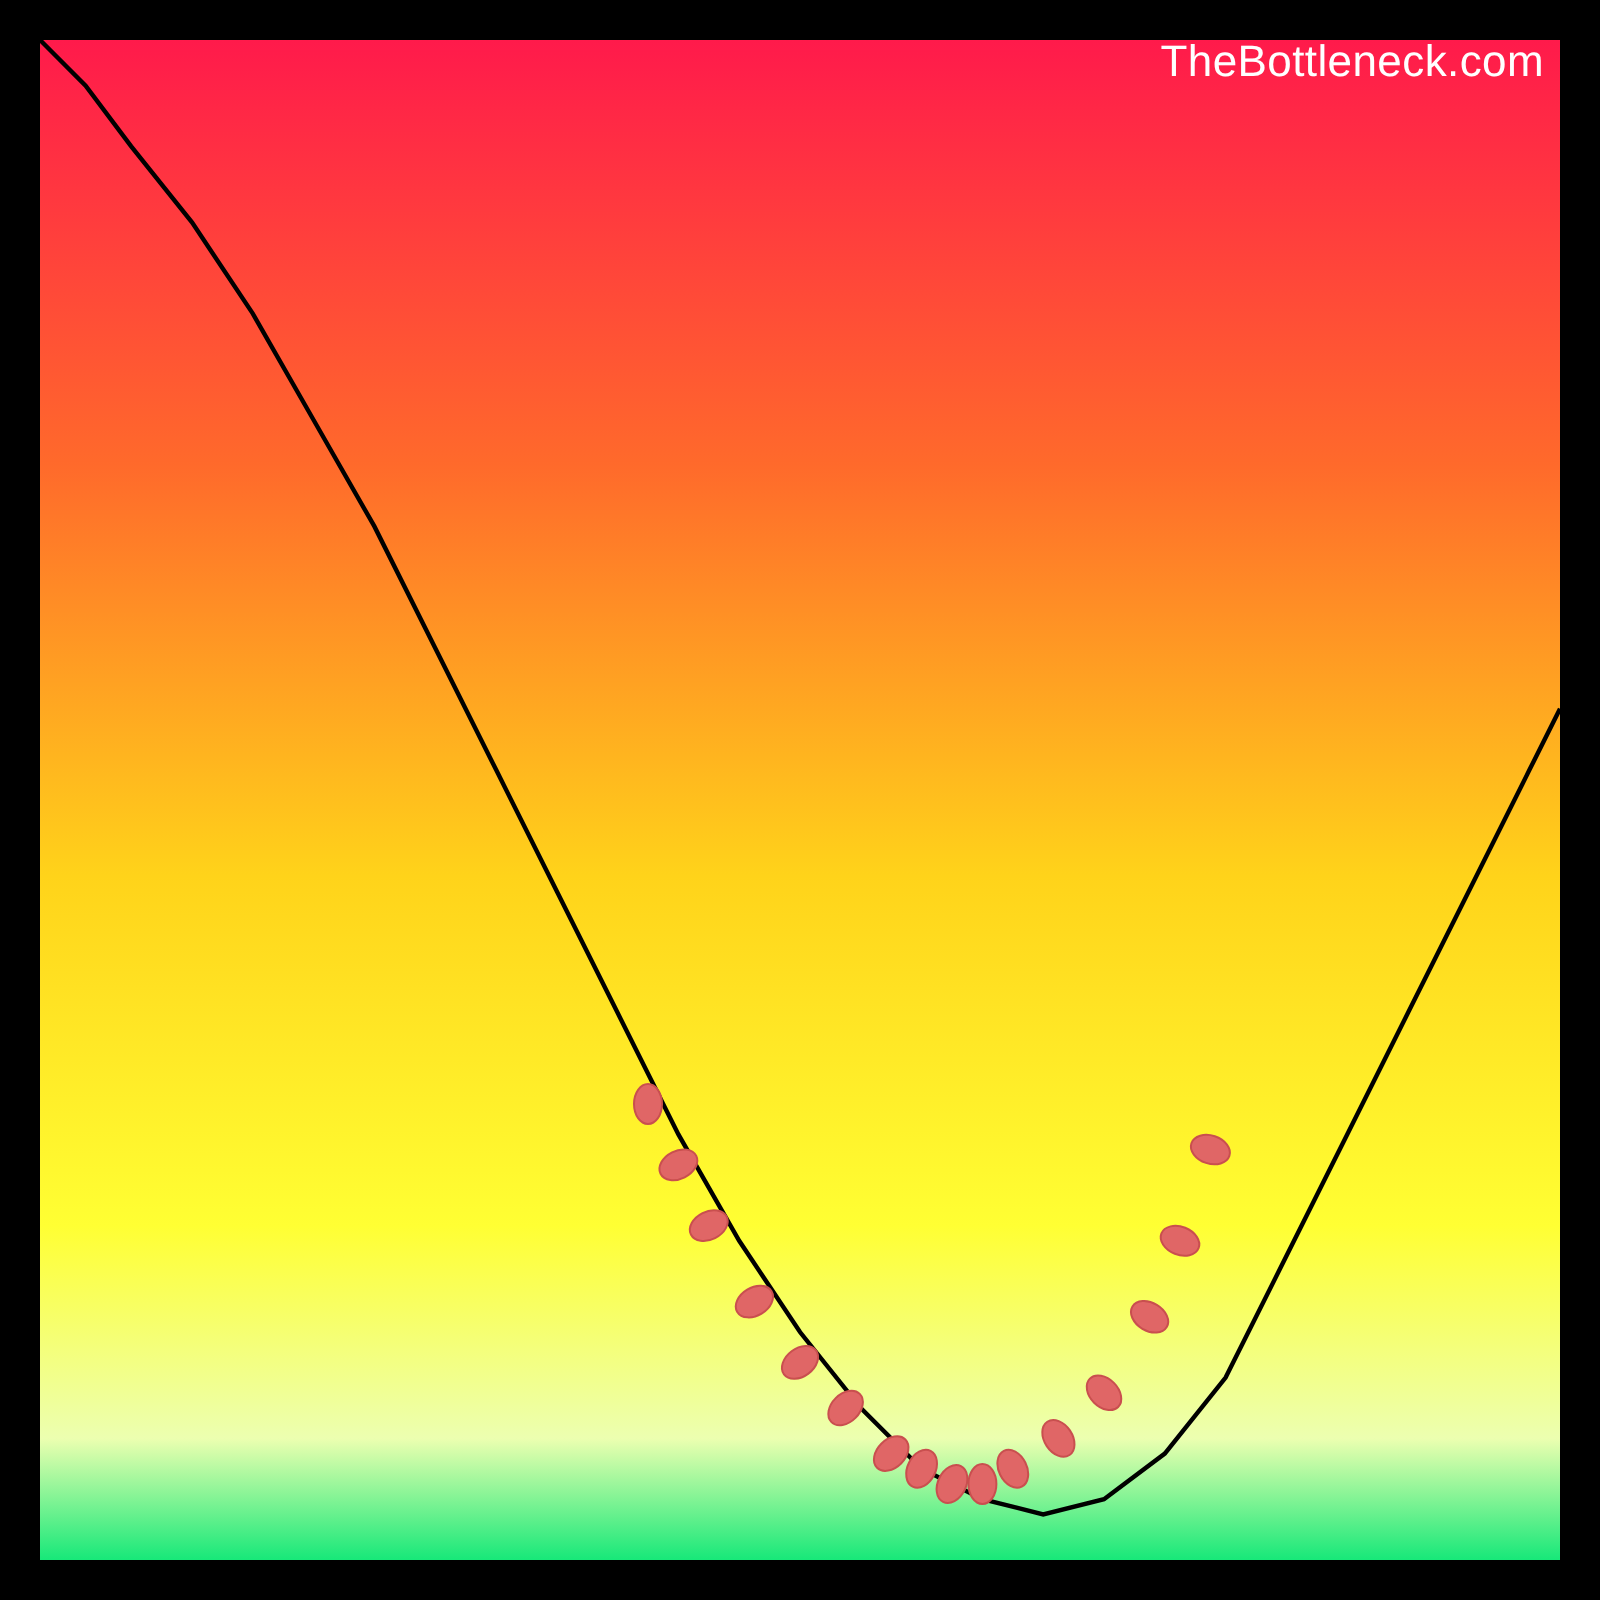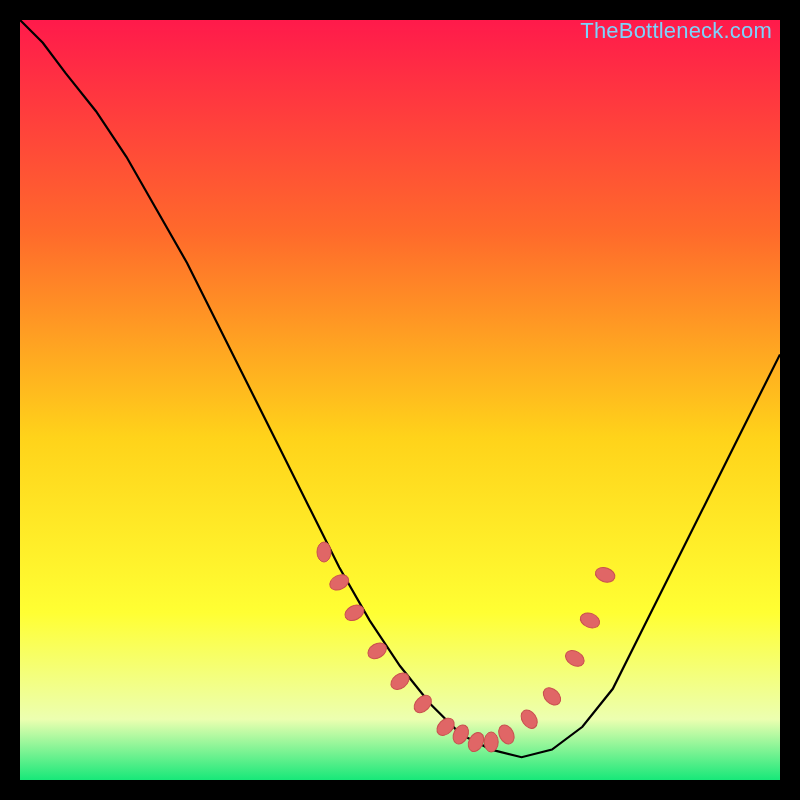--- a/index.html
+++ b/index.html
@@ -23,21 +23,21 @@
     position: absolute;
     left: 0;
     top: 0;
     width: 760px;
     height: 760px;
   }
   .watermark {
     position: absolute;
     right: 8px;
     top: -2px;
-    color: #7dd3fc;
+    color: #ffffff;
     font-size: 22px;
     font-weight: 500;
     letter-spacing: 0.2px;
   }
 </style>
 </head>
 <body>
 
 <div class="frame">
 

